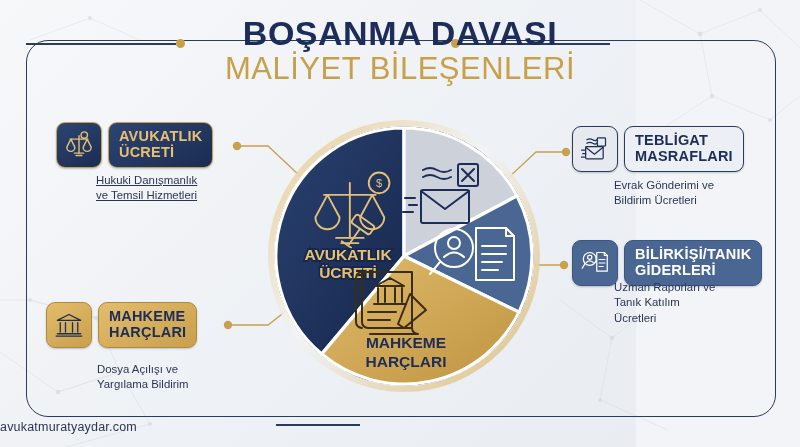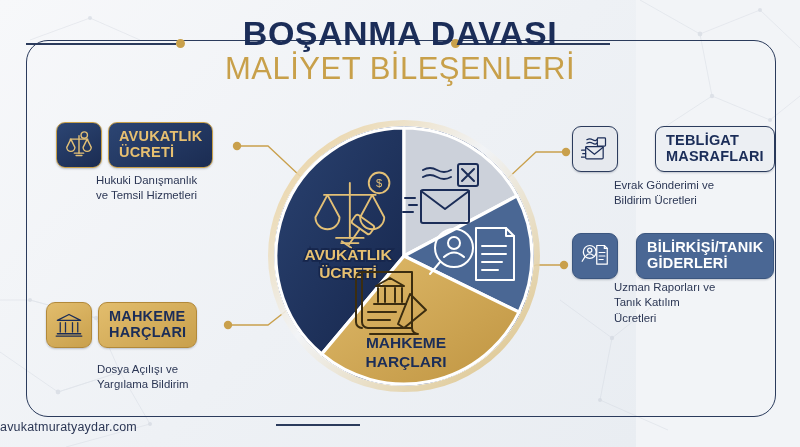--- a/index.html
+++ b/index.html
@@ -239,21 +239,21 @@
         <path d="M3 28 L10 14 L17 28 A7 7 0 0 1 3 28 Z"></path>
         <path d="M31 28 L38 14 L45 28 A7 7 0 0 1 31 28 Z"></path>
         <circle cx="33" cy="7" r="5.5"></circle>
       </svg>
     </div>
     <div class="pill">
       <span>AVUKATLIK</span>
       <span>ÜCRETİ</span>
     </div>
   </div>
-  <div class="desc" style="left:96px;top:173px;width:175px;">
+  <div class="desc" style="left:96px;top:173px;width:175px;text-decoration:underline;">
     <div>Hukuki Danışmanlık</div>
     <div>ve Temsil Hizmetleri</div>
   </div>
 
   <div class="card v-gold" style="left:46px;top:302px;">
     <div class="icon-box">
       <svg width="28" height="28" viewBox="0 0 48 48" stroke="#1b2d58" stroke-width="2.2" fill="none" stroke-linecap="round" stroke-linejoin="round">
         <path d="M24 6 L44 16 H4 Z"></path>
         <line x1="9" y1="20" x2="9" y2="36"></line>
           <line x1="18" y1="20" x2="18" y2="36"></line>
@@ -266,42 +266,42 @@
     <div class="pill">
       <span>MAHKEME</span>
       <span>HARÇLARI</span>
     </div>
   </div>
   <div class="desc" style="left:97px;top:362px;width:185px;">
     <div>Dosya Açılışı ve</div>
     <div>Yargılama Bildirim</div>
   </div>
 
-  <div class="card v-light" style="left:572px;top:126px;gap:31px;">
+  <div class="card v-light" style="left:572px;top:126px;">
     <div class="icon-box">
       <svg width="28" height="28" viewBox="0 0 48 48" stroke="#1b2d58" stroke-width="2.1" fill="none" stroke-linecap="round" stroke-linejoin="round">
         <rect x="8" y="20" width="30" height="21" rx="2"></rect>
         <path d="M8 21 L23 33 L38 21"></path>
         <rect x="28" y="5" width="14" height="14" rx="1.5"></rect>
         <path d="M10 8 Q15 5 20 8 T27 8"></path>
           <path d="M10 14 Q15 11 20 14 T27 14"></path>
         <path d="M1 26 H7 M3 32 H8 M0 38 H6"></path>
       </svg>
     </div>
     <div class="pill">
       <span>TEBLİGAT</span>
       <span>MASRAFLARI</span>
     </div>
   </div>
   <div class="desc" style="left:614px;top:178px;width:180px;">
     <div>Evrak Gönderimi ve</div>
     <div>Bildirim Ücretleri</div>
   </div>
 
-  <div class="card v-blue" style="left:572px;top:233px;gap:12px;">
+  <div class="card v-blue" style="left:572px;top:240px;">
     <div class="icon-box">
       <svg width="28" height="28" viewBox="0 0 48 48" stroke="#ffffff" stroke-width="2.1" fill="none" stroke-linecap="round" stroke-linejoin="round">
         <circle cx="15" cy="17" r="11"></circle>
           <line x1="7" y1="25" x2="2" y2="33"></line>
         <circle cx="15" cy="14" r="3.6"></circle>
           <path d="M9 23 Q15 18 21 23"></path>
         <path d="M27 6 H40 L45 11 V38 H27 Z"></path>
           <path d="M40 6 V11 H45"></path>
         <path d="M31 18 H41 M31 24 H41 M31 30 H38"></path>
       </svg>

